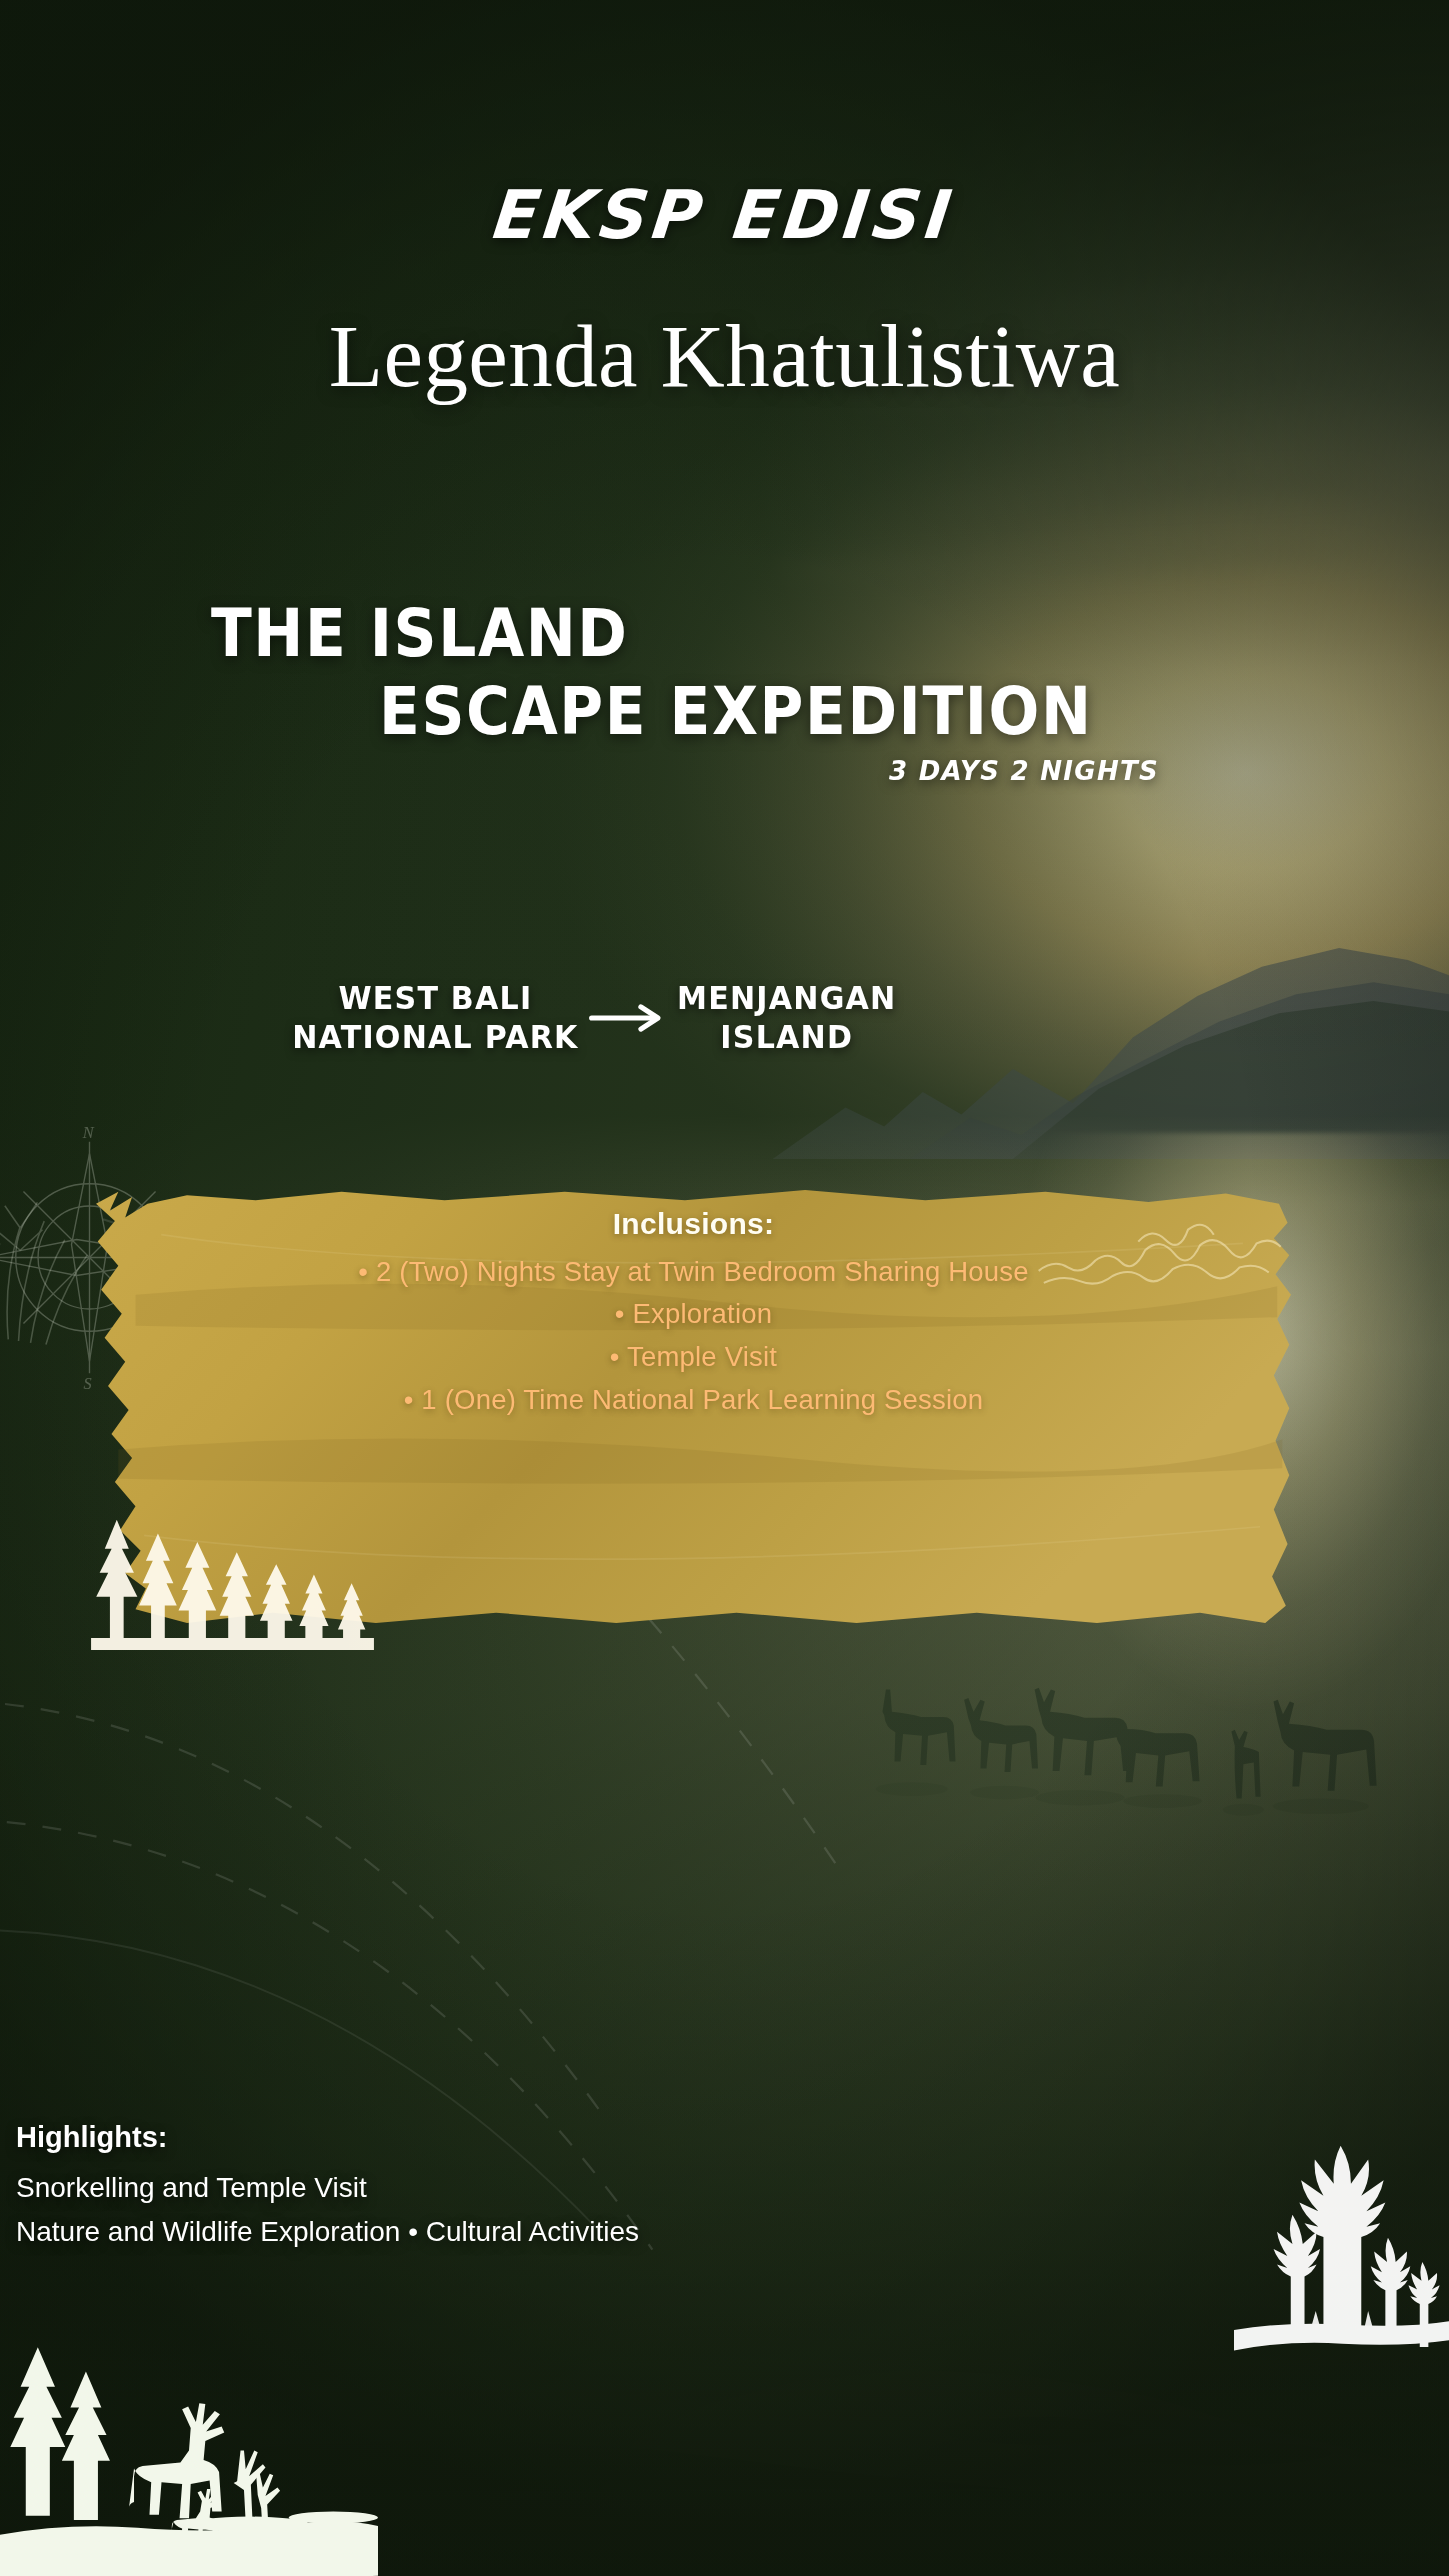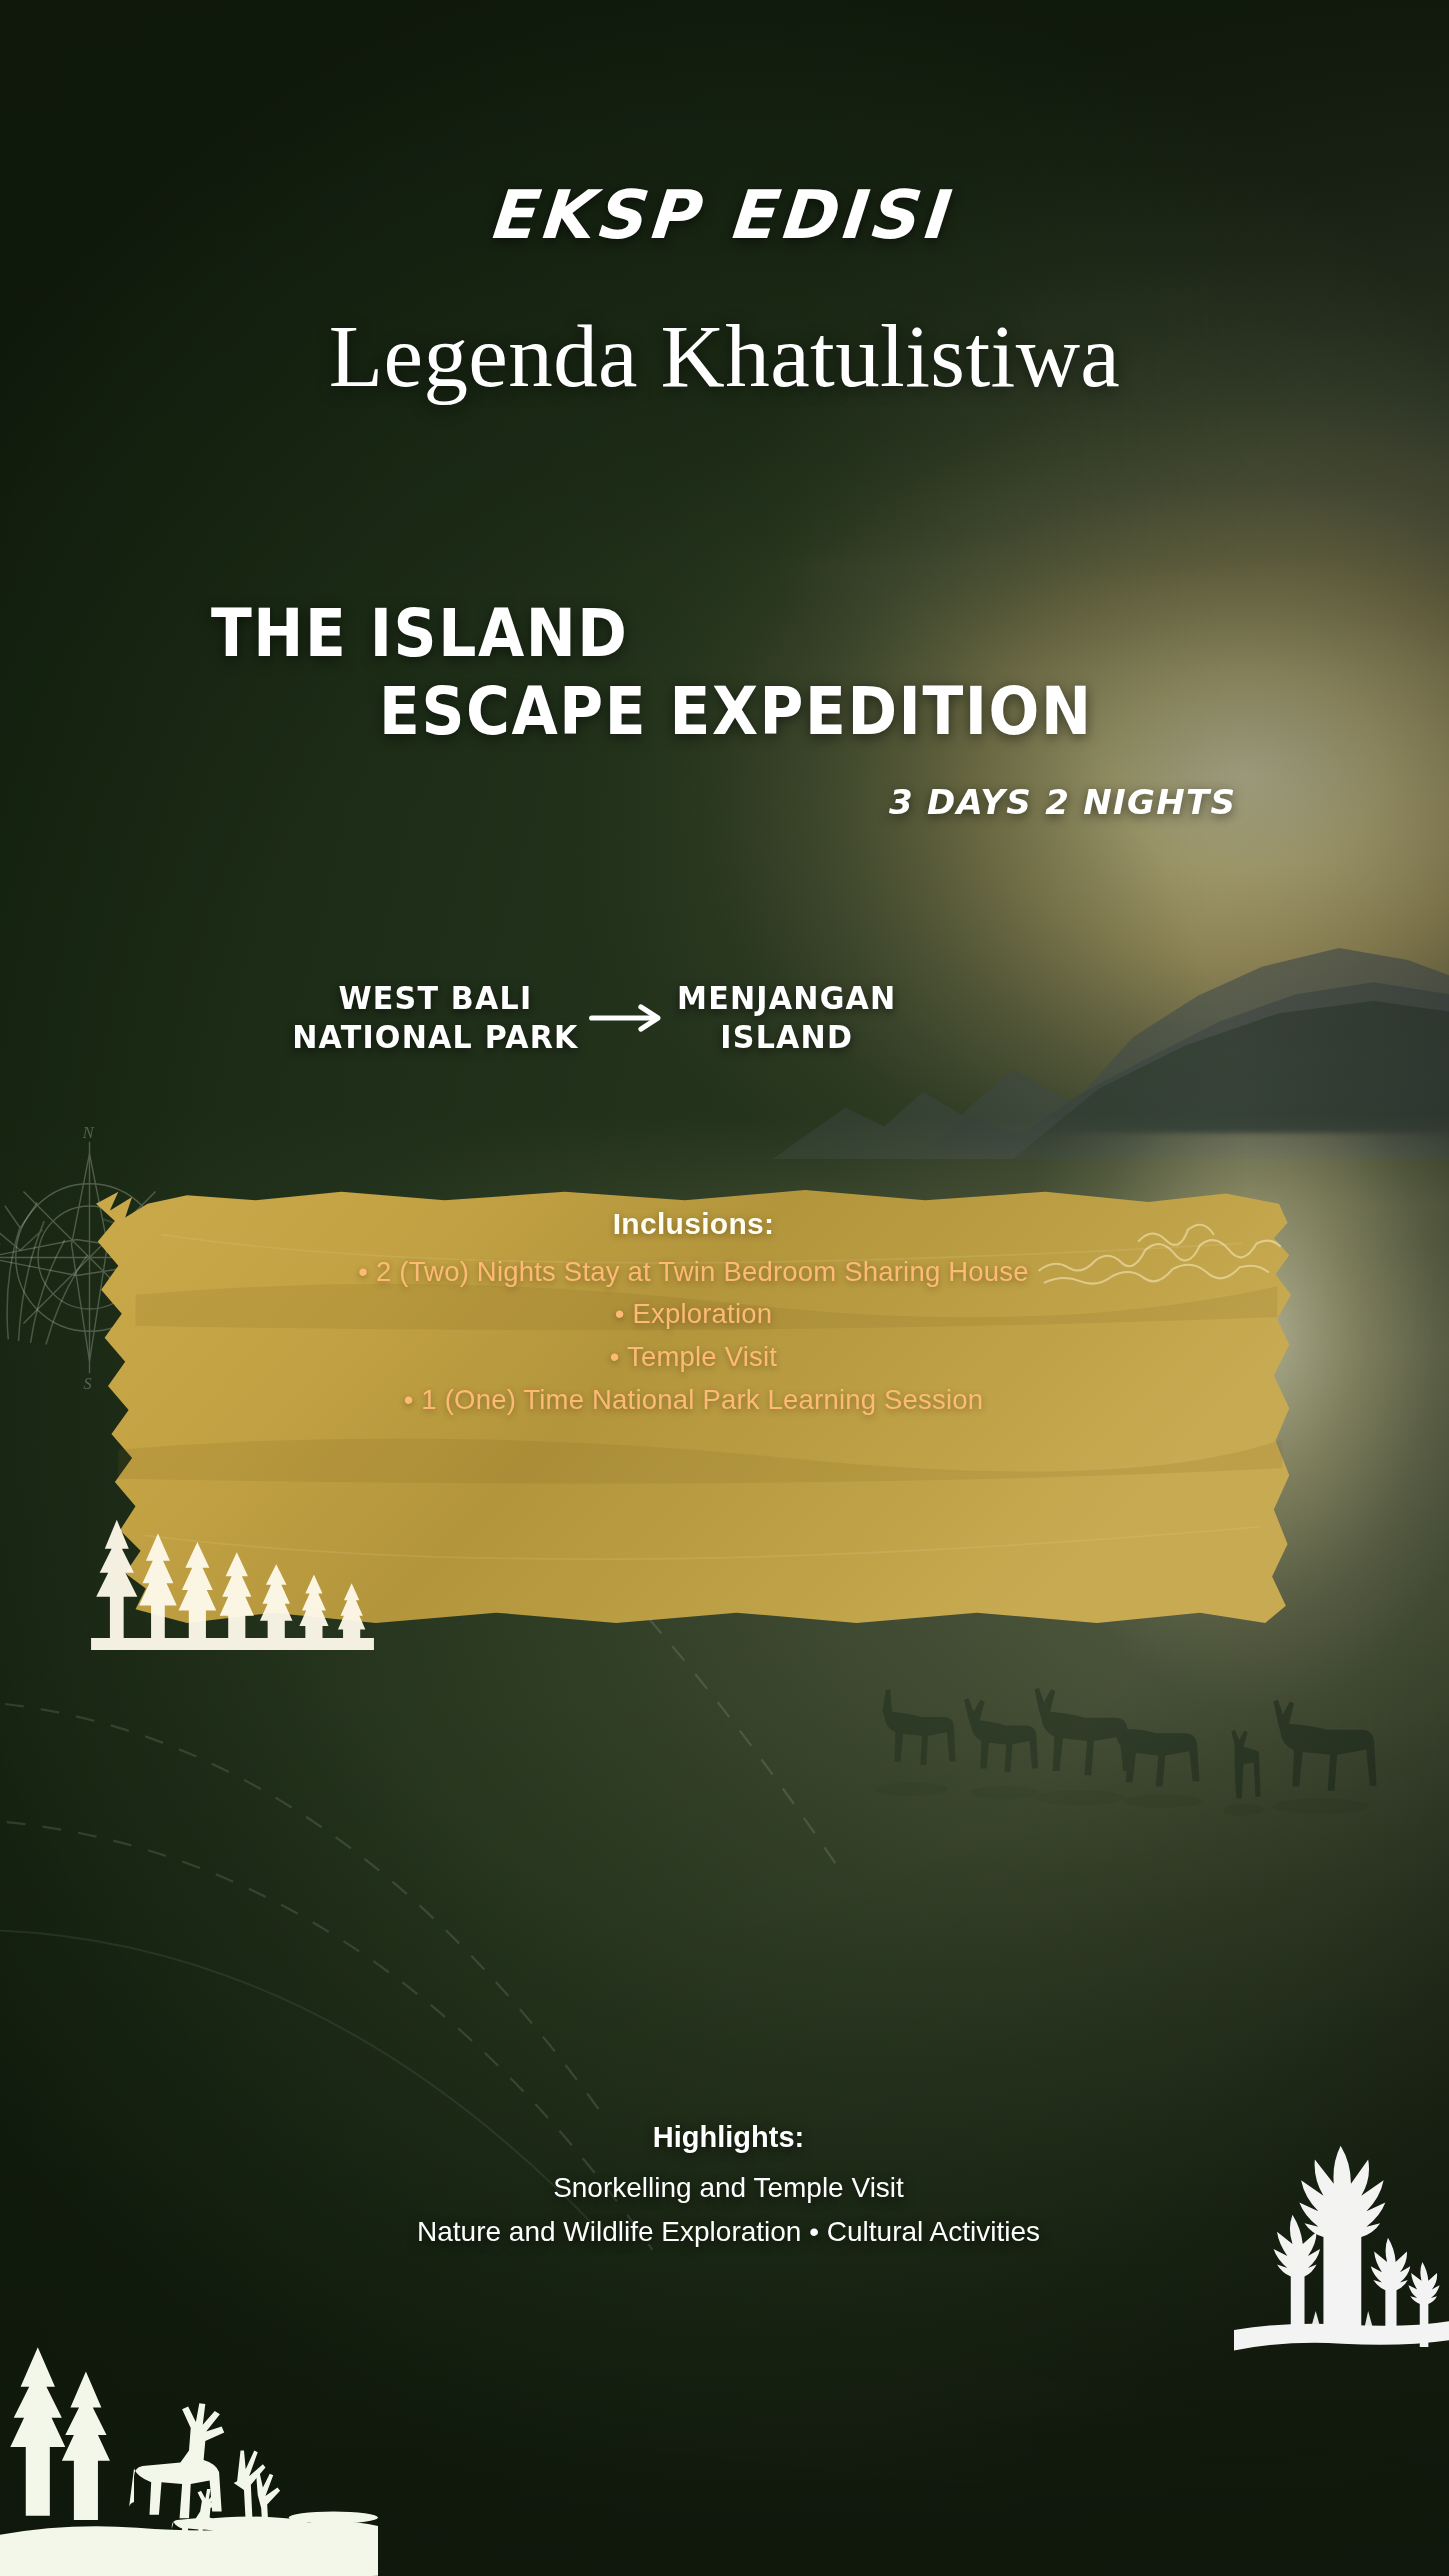--- a/index.html
+++ b/index.html
@@ -150,23 +150,23 @@
   .title-l1, .title-l2 {
     font-family:"DejaVu Sans", sans-serif;
     font-weight:700; color:#ffffff;
     letter-spacing:1.7px; line-height:1.02;
     text-shadow:0 3.4px 13.7px rgba(0,0,0,0.5);
     transform:scaleX(0.92); transform-origin:left center;
   }
   .title-l1 { font-size:65px; }
   .title-l2 { font-size:65px; margin-top:12px; margin-left:168px; }
   .duration {
-    margin-top:36px; margin-left:678px;
+    margin-top:10px; margin-left:678px;
     font-family:"DejaVu Sans", sans-serif;
-    font-size:34px; font-weight:700; font-style:italic;
+    font-size:26px; font-weight:700; font-style:italic;
     letter-spacing:1.3px; color:#ffffff;
     text-shadow:0 2.6px 10.3px rgba(0,0,0,0.5);
   }
 
   
   .route {
     position:absolute; left:283px; top:979px; width:893px;
     display:flex; align-items:center; justify-content:flex-start; 
   }
   .route-node {
@@ -210,21 +210,21 @@
     text-shadow:0 1.7px 6px rgba(70,50,10,0.45);
   }
   .inc-item {
     font-size:27.5px; color:#fdba74; line-height:1.12;
     margin:12px 0; letter-spacing:0.2px;
     text-shadow:0 1.7px 6px rgba(70,50,10,0.42);
   }
 
   
   .highlights {
-    position:absolute; left:8px; right:0; top:2121px; text-align:center;
+    position:absolute; left:16px; right:0; top:2121px; text-align:left;
   }
   .hl-title {
     font-size:29px; font-weight:700; color:#ffffff;
     margin-bottom:15.5px;
     text-shadow:0 2.6px 10.3px rgba(0,0,0,0.6);
   }
   .hl-line {
     font-size:28px; color:#ffffff; line-height:1.30; margin:8.6px 0;
     text-shadow:0 2.6px 10.3px rgba(0,0,0,0.6);
   }

